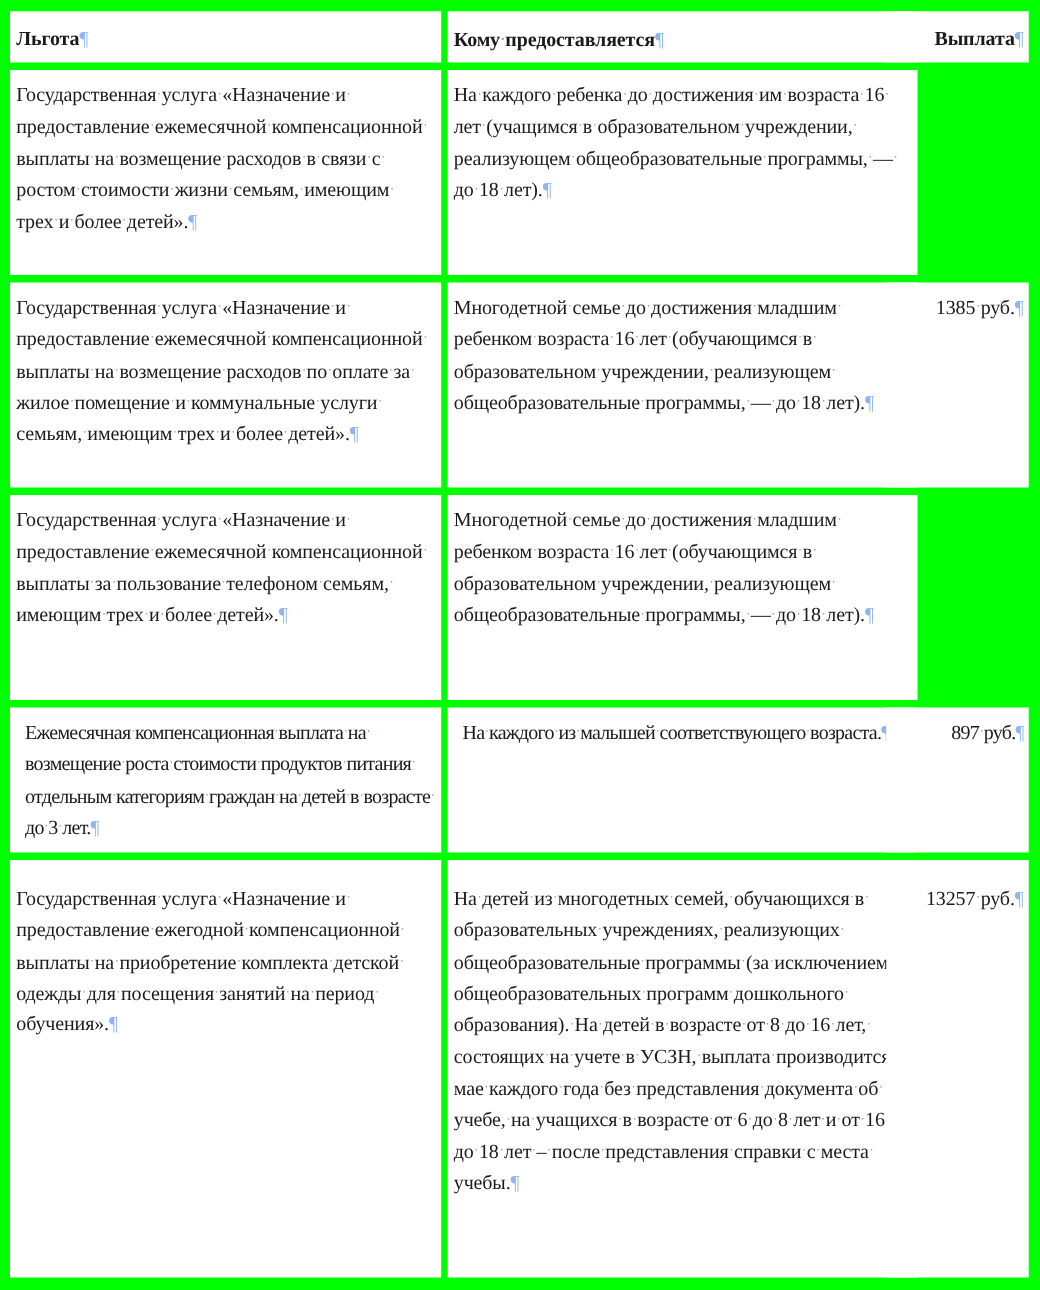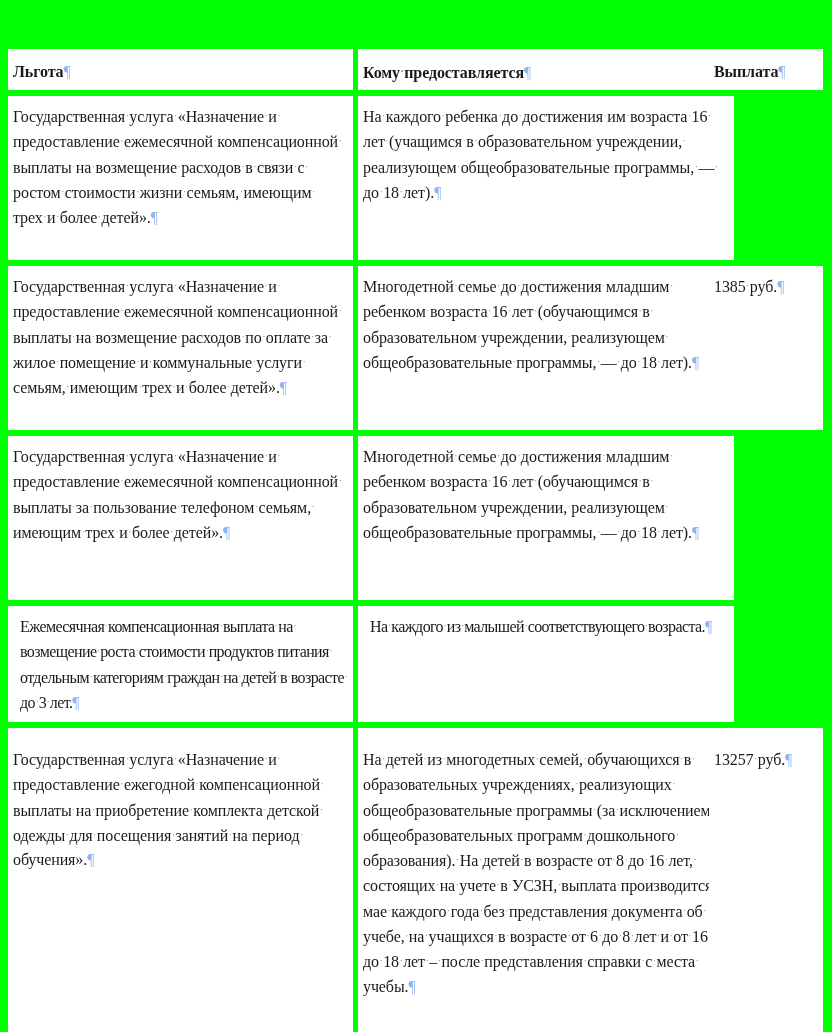--- a/index.html
+++ b/index.html
@@ -24,30 +24,29 @@
     background: #00ff00;
   }
   .cell {
     position: absolute;
     background: #ffffff;
     box-sizing: border-box;
     padding: 11px 4px 0 5px;
     font-size: 16px;
     line-height: 24.3px;
     letter-spacing: -0.1px;
-    margin-top: 40px;
   }
   .cell.head {
     font-weight: bold;
     padding-top: 11px;
     line-height: 24px;
   }
   .c1 { left: 8px; width: 345px; }
   .c2 { left: 358px; width: 376px; font-family: Liberation Serif, serif; }
-  .c3 { left: 709px; width: 114px; }
+  .c3 { left: 709px; width: 114px; text-align: right; }
 
   .r0 { top: 9px;   height: 41px; }
   .r1 { top: 56px;  height: 164px; padding-top: 8px; }
   .r2 { top: 226px; height: 164px; padding-top: 8px; }
   .r3 { top: 396px; height: 164px; padding-top: 8px; }
   .r4 { top: 566px; height: 116px; padding-top: 8px; padding-left: 12px; }
   .r5 { top: 688px; height: 334px; padding-top: 19px; }
 
   .dot {
     color: #5b8fe0;
@@ -77,17 +76,18 @@
 
   <div class="cell c1 r2"><span class="md">Государственная<span class="dot">·</span>​услуга<span class="dot">·</span>​«Назначение<span class="dot">·</span>​и<span class="dot">·</span>​предоставление<span class="dot">·</span>​ежемесячной<span class="dot">·</span>​компенсационной<span class="dot">·</span>​выплаты<span class="dot">·</span>​на<span class="dot">·</span>​возмещение<span class="dot">·</span>​расходов<span class="dot">·</span>​по<span class="dot">·</span>​оплате<span class="dot">·</span>​за<span class="dot">·</span>​жилое<span class="dot">·</span>​помещение<span class="dot">·</span>​и<span class="dot">·</span>​коммунальные<span class="dot">·</span>​услуги<span class="dot">·</span>​семьям,<span class="dot">·</span>​имеющим<span class="dot">·</span>​трех<span class="dot">·</span>​и<span class="dot">·</span>​более<span class="dot">·</span>​детей».<span class="pilcrow">¶</span></span></div>
   <div class="cell c2 r2"><span class="md">Многодетной<span class="dot">·</span>​семье<span class="dot">·</span>​до<span class="dot">·</span>​достижения<span class="dot">·</span>​младшим<span class="dot">·</span>​ребенком<span class="dot">·</span>​возраста<span class="dot">·</span>​16<span class="dot">·</span>​лет<span class="dot">·</span>​(обучающимся<span class="dot">·</span>​в<span class="dot">·</span>​образовательном<span class="dot">·</span>​учреждении,<span class="dot">·</span>​реализующем<span class="dot">·</span>​общеобразовательные<span class="dot">·</span>​программы,<span class="dot">·</span>​—<span class="dot">·</span>​до<span class="dot">·</span>​18<span class="dot">·</span>​лет).<span class="pilcrow">¶</span></span></div>
   <div class="cell c3 r2"><span class="md">1385<span class="dot">·</span>​руб.<span class="pilcrow">¶</span></span></div>
 
   <div class="cell c1 r3"><span class="md">Государственная<span class="dot">·</span>​услуга<span class="dot">·</span>​«Назначение<span class="dot">·</span>​и<span class="dot">·</span>​предоставление<span class="dot">·</span>​ежемесячной<span class="dot">·</span>​компенсационной<span class="dot">·</span>​выплаты<span class="dot">·</span>​за<span class="dot">·</span>​пользование<span class="dot">·</span>​телефоном<span class="dot">·</span>​семьям,<span class="dot">·</span>​имеющим<span class="dot">·</span>​трех<span class="dot">·</span>​и<span class="dot">·</span>​более<span class="dot">·</span>​детей».<span class="pilcrow">¶</span></span></div>
   <div class="cell c2 r3"><span class="md">Многодетной<span class="dot">·</span>​семье<span class="dot">·</span>​до<span class="dot">·</span>​достижения<span class="dot">·</span>​младшим<span class="dot">·</span>​ребенком<span class="dot">·</span>​возраста<span class="dot">·</span>​16<span class="dot">·</span>​лет<span class="dot">·</span>​(обучающимся<span class="dot">·</span>​в<span class="dot">·</span>​образовательном<span class="dot">·</span>​учреждении,<span class="dot">·</span>​реализующем<span class="dot">·</span>​общеобразовательные<span class="dot">·</span>​программы,<span class="dot">·</span>​—<span class="dot">·</span>​до<span class="dot">·</span>​18<span class="dot">·</span>​лет).<span class="pilcrow">¶</span></span></div>
 
   <div class="cell c1 r4 cond"><span class="md">Ежемесячная<span class="dot">·</span>​компенсационная<span class="dot">·</span>​выплата<span class="dot">·</span>​на<span class="dot">·</span>​возмещение<span class="dot">·</span>​роста<span class="dot">·</span>​стоимости<span class="dot">·</span>​продуктов<span class="dot">·</span>​питания<span class="dot">·</span>​отдельным<span class="dot">·</span>​категориям<span class="dot">·</span>​граждан<span class="dot">·</span>​на<span class="dot">·</span>​детей<span class="dot">·</span>​в<span class="dot">·</span>​возрасте<span class="dot">·</span>​до<span class="dot">·</span>​3<span class="dot">·</span>​лет.<span class="pilcrow">¶</span></span></div>
   <div class="cell c2 r4 cond"><span class="md">На<span class="dot">·</span>​каждого<span class="dot">·</span>​из<span class="dot">·</span>​малышей<span class="dot">·</span>​соответствующего<span class="dot">·</span>​возраста.<span class="pilcrow">¶</span></span></div>
+  <div class="cell c3 r4 cond"><span class="md">897<span class="dot">·</span>​руб.<span class="pilcrow">¶</span></span></div>
 
   <div class="cell c1 r5"><span class="md">Государственная<span class="dot">·</span>​услуга<span class="dot">·</span>​«Назначение<span class="dot">·</span>​и<span class="dot">·</span>​предоставление<span class="dot">·</span>​ежегодной<span class="dot">·</span>​компенсационной<span class="dot">·</span>​выплаты<span class="dot">·</span>​на<span class="dot">·</span>​приобретение<span class="dot">·</span>​комплекта<span class="dot">·</span>​детской<span class="dot">·</span>​одежды<span class="dot">·</span>​для<span class="dot">·</span>​посещения<span class="dot">·</span>​занятий<span class="dot">·</span>​на<span class="dot">·</span>​период<span class="dot">·</span>​обучения».<span class="pilcrow">¶</span></span></div>
   <div class="cell c2 r5"><span class="md">На<span class="dot">·</span>​детей<span class="dot">·</span>​из<span class="dot">·</span>​многодетных<span class="dot">·</span>​семей,<span class="dot">·</span>​обучающихся<span class="dot">·</span>​в<span class="dot">·</span>​образовательных<span class="dot">·</span>​учреждениях,<span class="dot">·</span>​реализующих<span class="dot">·</span>​общеобразовательные<span class="dot">·</span>​программы<span class="dot">·</span>​(за<span class="dot">·</span>​исключением<span class="dot">·</span>​общеобразовательных<span class="dot">·</span>​программ<span class="dot">·</span>​дошкольного<span class="dot">·</span>​образования).<span class="dot">·</span>​На<span class="dot">·</span>​детей<span class="dot">·</span>​в<span class="dot">·</span>​возрасте<span class="dot">·</span>​от<span class="dot">·</span>​8<span class="dot">·</span>​до<span class="dot">·</span>​16<span class="dot">·</span>​лет,<span class="dot">·</span>​состоящих<span class="dot">·</span>​на<span class="dot">·</span>​учете<span class="dot">·</span>​в<span class="dot">·</span>​УСЗН,<span class="dot">·</span>​выплата<span class="dot">·</span>​производится<span class="dot">·</span>​в<span class="dot">·</span>​мае<span class="dot">·</span>​каждого<span class="dot">·</span>​года<span class="dot">·</span>​без<span class="dot">·</span>​представления<span class="dot">·</span>​документа<span class="dot">·</span>​об<span class="dot">·</span>​учебе,<span class="dot">·</span>​на<span class="dot">·</span>​учащихся<span class="dot">·</span>​в<span class="dot">·</span>​возрасте<span class="dot">·</span>​от<span class="dot">·</span>​6<span class="dot">·</span>​до<span class="dot">·</span>​8<span class="dot">·</span>​лет<span class="dot">·</span>​и<span class="dot">·</span>​от<span class="dot">·</span>​16<span class="dot">·</span>​до<span class="dot">·</span>​18<span class="dot">·</span>​лет<span class="dot">·</span>​–<span class="dot">·</span>​после<span class="dot">·</span>​представления<span class="dot">·</span>​справки<span class="dot">·</span>​с<span class="dot">·</span>​места<span class="dot">·</span>​учебы.<span class="pilcrow">¶</span></span></div>
   <div class="cell c3 r5"><span class="md">13257<span class="dot">·</span>​руб.<span class="pilcrow">¶</span></span></div>
 </div>
 
 </body></html>

